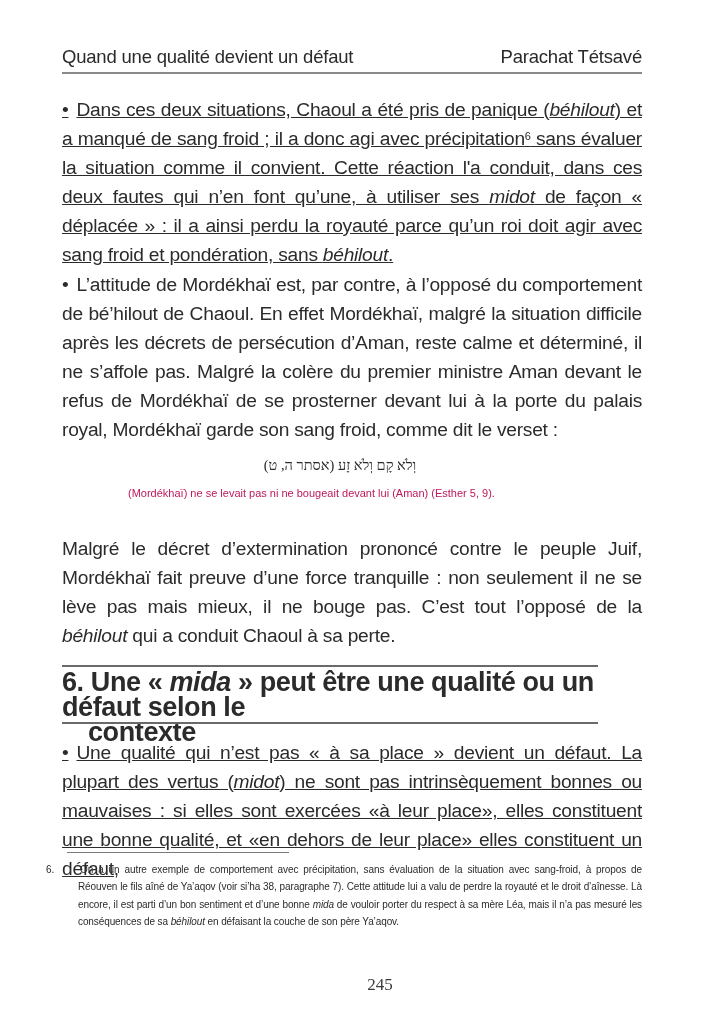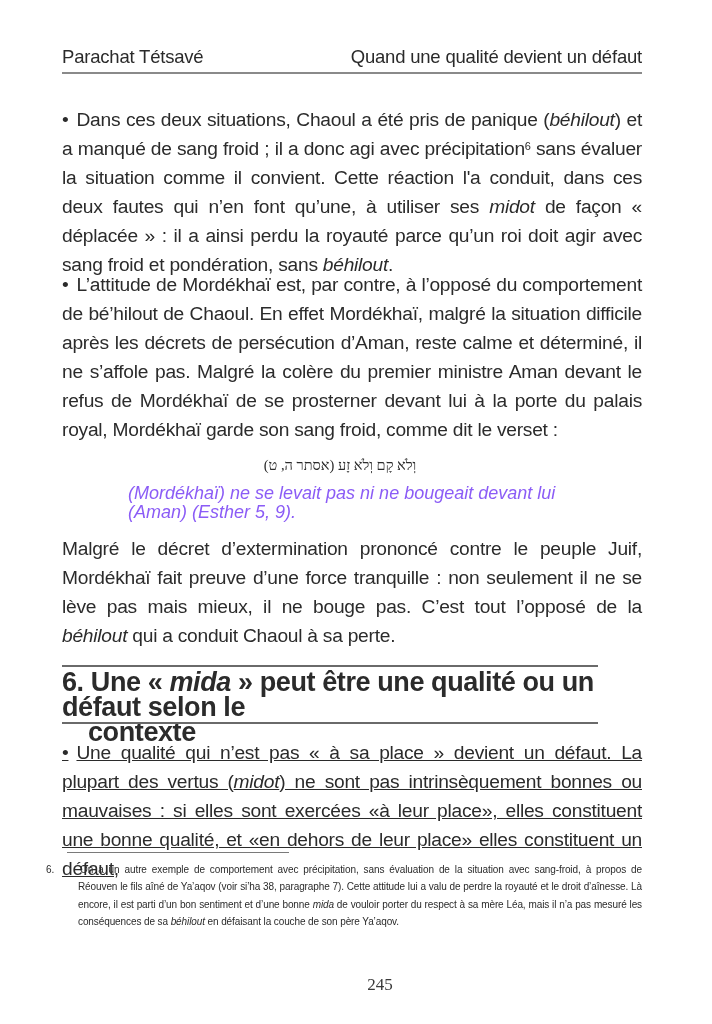--- a/index.html
+++ b/index.html
@@ -18,35 +18,35 @@
   .head-rule { position: absolute; left: 62px; top: 72px; width: 580px; height: 2px; background: #8a8a8a; }
 
   .body-text {
     position: absolute; left: 62px; width: 580px;
     font-size: 19.2px; line-height: 29px; text-align: justify;
     letter-spacing: -0.25px; color: #2b2b2b;
   }
   .body-text i { font-style: italic; }
   .body-text sup { font-size: 11px; vertical-align: top; position: relative; top: -2px; }
 
-  #para1 { top: 105px; }
+  #para1 { top: 95px; text-decoration: underline; }
   #para2 { top: 262px; margin-top: 8px; }
   #para3 { top: 534px; }
   #para4 { top: 738px; text-decoration: underline; }
 
   .bullet { margin-right: 8px; }
 
   .hebrew {
     position: absolute; left: 200px; width: 280px; top: 457px;
     text-align: center; font-family: Liberation Serif, serif;
     font-size: 14.5px; color: #2b2b2b; direction: rtl;
   }
   .verse-translation {
     position: absolute; left: 128px; width: 480px; top: 484px;
-    font-size: 18px; line-height: 19px; font-style: italic; color: #8b5cf6;
+    font-size: 11px; line-height: 19px; color: #be185d;
   }
 
   .heading-rule { position: absolute; left: 62px; width: 536px; height: 2px; background: #6a6a6a; }
   #rule-top { top: 665px; }
   #rule-bottom { top: 722px; }
   .section-heading {
     position: absolute; left: 62px; top: 670px; width: 540px;
     font-size: 27px; line-height: 25px; font-weight: bold; color: #2b2b2b;
     letter-spacing: -0.4px;
   }
@@ -66,22 +66,22 @@
     position: absolute; left: 0; width: 712px; top: 975px;
     text-align: center; font-size: 17px; color: #3a3a3a; font-family: "Liberation Serif", serif; padding-left: 24px;
   }
 </style>
 </head>
 <body>
 
 <div class="page">
 
   <div class="running-head">
+    <span>Quand une qualité devient un défaut</span>
     <span>Parachat Tétsavé</span>
-    <span>Quand une qualité devient un défaut</span>
   </div>
   <div class="head-rule"></div>
 
   <div class="body-text" id="para1"><span class="bullet">•</span><span>Dans ces deux situations, Chaoul a été pris de panique (</span><i>béhilout</i><span>) et a manqué de sang froid ; il a donc agi avec précipitation</span><sup>6</sup><span> sans évaluer la situation comme il convient. Cette réaction l'a conduit, dans ces deux fautes qui n’en font qu’une, à utiliser ses </span><i>midot</i><span> de façon « déplacée » : il a ainsi perdu la royauté parce qu’un roi doit agir avec sang froid et pondération, sans  </span><i>béhilout</i><span>.</span></div>
 
   <div class="body-text" id="para2"><span class="bullet">•</span><span>L’attitude de Mordékhaï est, par contre, à l’opposé du comportement de bé’hilout de Chaoul. En effet Mordékhaï, malgré la situation difficile après les décrets de persécution d’Aman, reste calme et déterminé, il ne s’affole pas. Malgré la colère du premier ministre Aman devant le refus de Mordékhaï de se prosterner devant lui à la porte du palais royal, Mordékhaï garde son sang froid, comme dit le verset :</span></div>
 
   <div class="hebrew">וְלֹא קָם וְלֹא זָע (אסתר ה, ט)</div>
   <div class="verse-translation">(Mordékhaï) ne se levait pas ni ne bougeait devant lui (Aman) (Esther 5, 9).</div>
 

